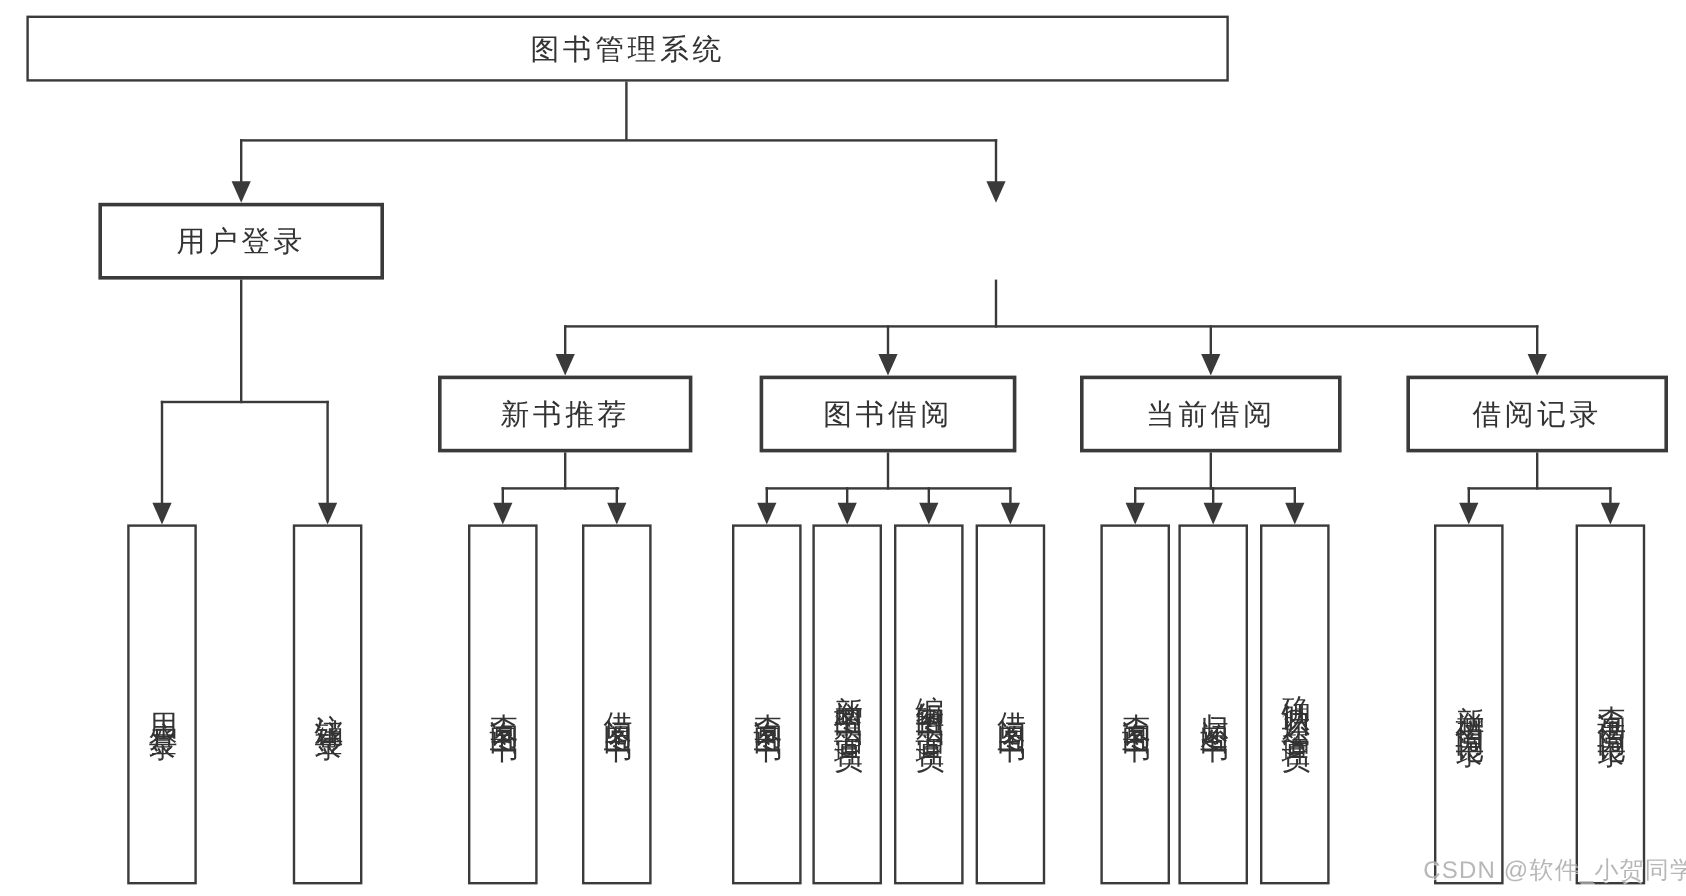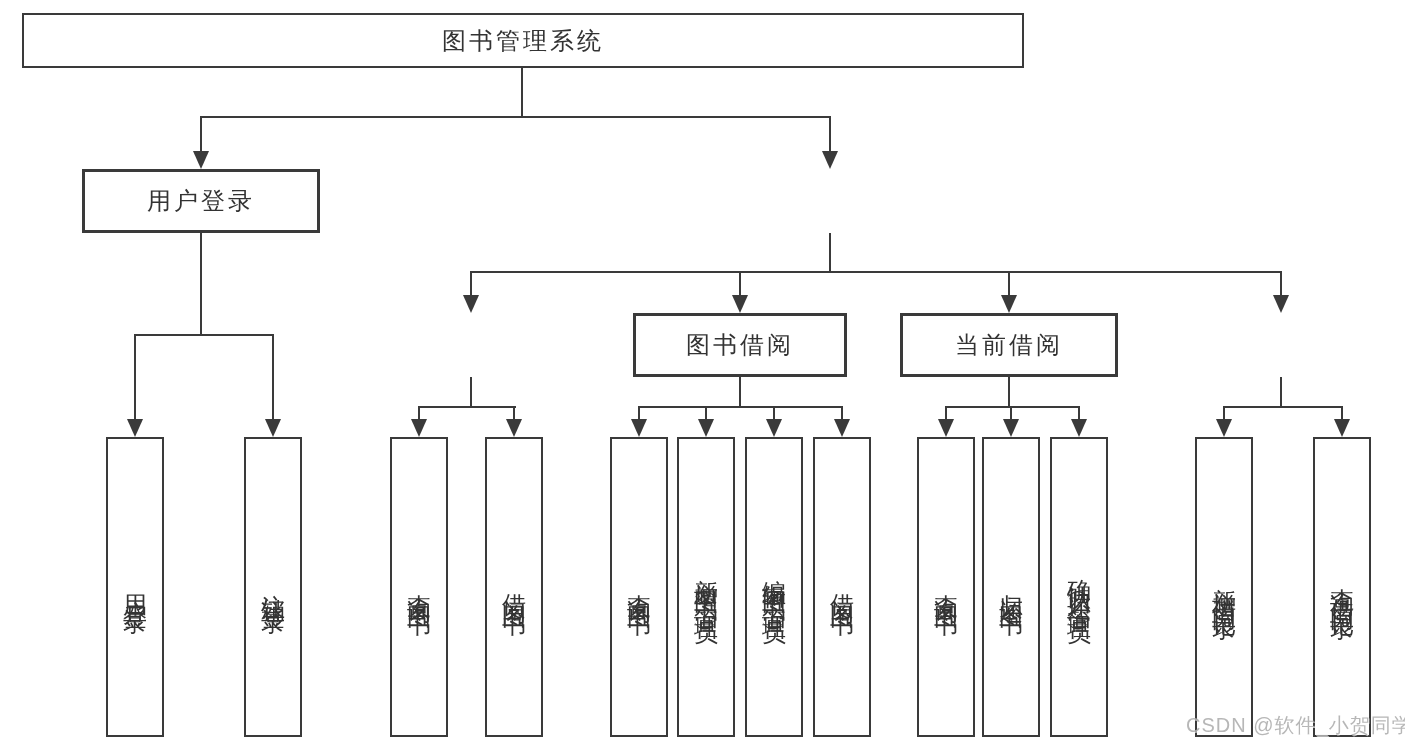--- a/index.html
+++ b/index.html
@@ -66,25 +66,31 @@
   <div class="ln" style="left:470px;top:271px;width:812px;height:2px"></div>
   <div class="ln" style="left:470px;top:271px;width:2px;height:26px"></div>
   <div class="ln" style="left:739px;top:271px;width:2px;height:26px"></div>
   <div class="ln" style="left:1008px;top:271px;width:2px;height:26px"></div>
   <div class="ln" style="left:1280px;top:271px;width:2px;height:26px"></div>
   <div class="ar" style="left:463px;top:295px"></div>
   <div class="ar" style="left:732px;top:295px"></div>
   <div class="ar" style="left:1001px;top:295px"></div>
   <div class="ar" style="left:1273px;top:295px"></div>
 
+  <div class="node" style="left:365px;top:313px;width:212px;height:64px">
+    <span>新书推荐</span>
+  </div>
   <div class="node" style="left:633px;top:313px;width:214px;height:64px">
     <span>图书借阅</span>
   </div>
   <div class="node" style="left:900px;top:313px;width:218px;height:64px">
     <span>当前借阅</span>
+  </div>
+  <div class="node" style="left:1172px;top:313px;width:218px;height:64px">
+    <span>借阅记录</span>
   </div>
 
   <div class="ln" style="left:470px;top:377px;width:2px;height:31px"></div>
   <div class="ln" style="left:418px;top:406px;width:98px;height:2px"></div>
   <div class="ln" style="left:418px;top:406px;width:2px;height:16px"></div>
   <div class="ln" style="left:513px;top:406px;width:2px;height:16px"></div>
   <div class="ar" style="left:411px;top:419px"></div>
   <div class="ar" style="left:506px;top:419px"></div>
 
   <div class="ln" style="left:739px;top:377px;width:2px;height:31px"></div>

